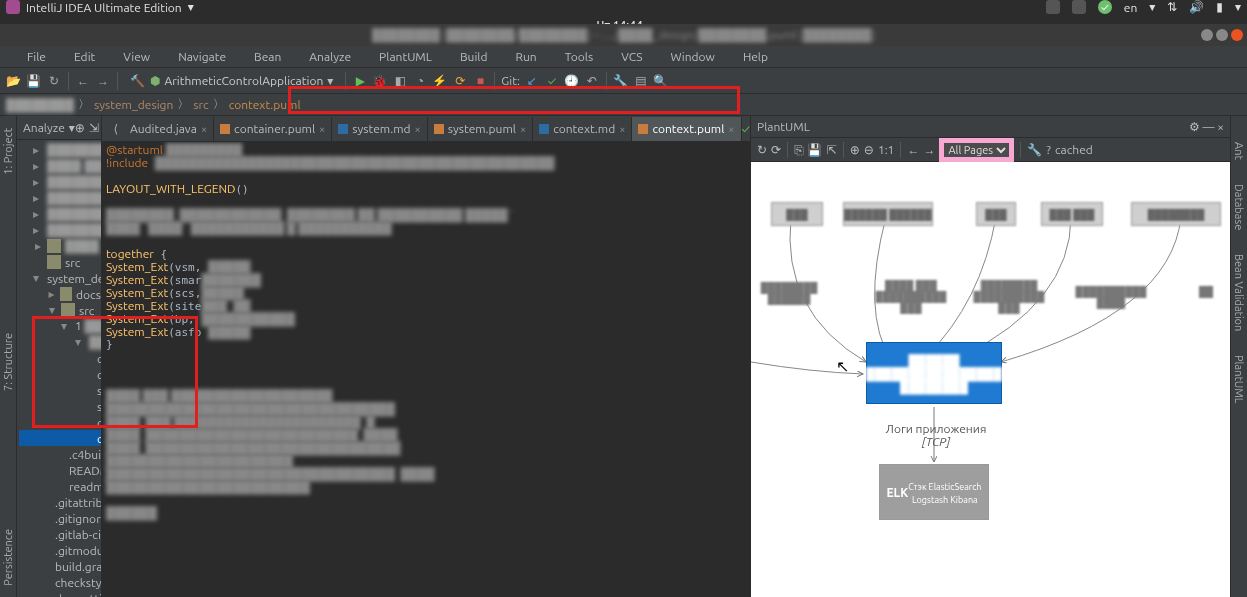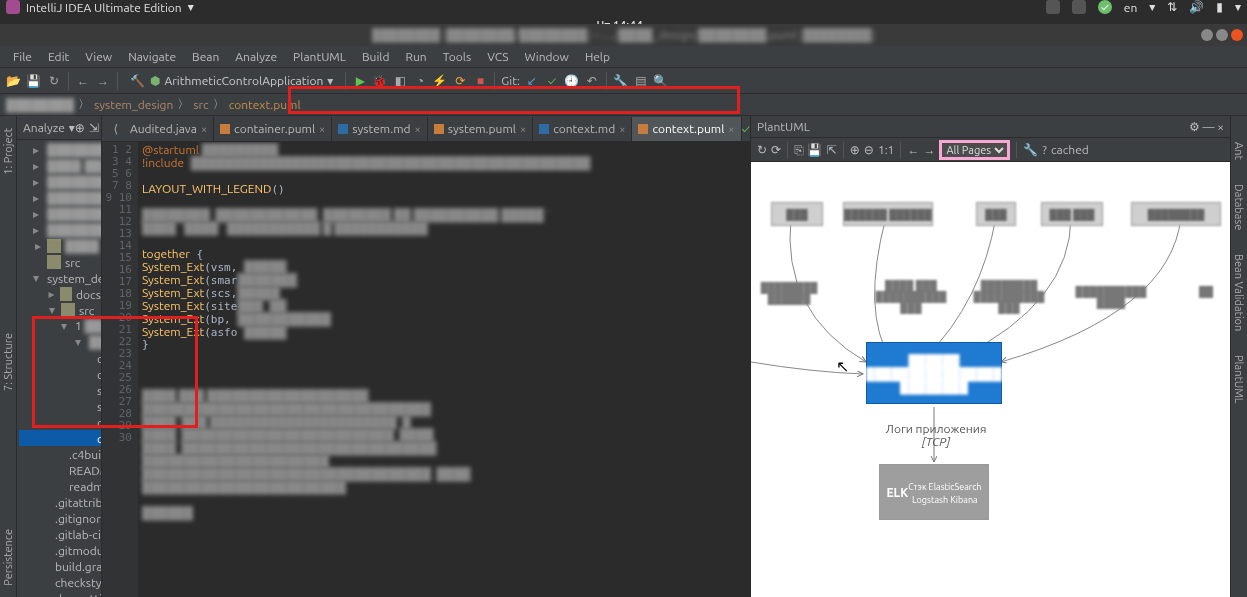--- a/index.html
+++ b/index.html
@@ -13,21 +13,21 @@
   .tray-icon { width:14px; height:14px; display:inline-block; }
   .tray-green { background:#6ec06e; border-radius:50%; color:#fff; text-align:center; line-height:14px; font-size:11px;}
   .tray-grey { background:#555; border-radius:3px;}
   
   .titlebar { background:#3a3a3a; height:22px; display:flex; align-items:center; justify-content:center; position:relative; }
   .titlebar .blurred { filter:blur(2px); color:#888;}
   .win-buttons { position:absolute; right:4px; display:flex; gap:3px;}
   .win-btn { width:12px; height:12px; border-radius:50%;}
   .wb-min{background:#888;} .wb-max{background:#888;} .wb-close{background:#e95420;}
   
-  .menubar { background:#3c3f41; height:22px; display:flex; align-items:center; gap:4px; padding:0 7px; border-bottom:1px solid #2b2b2b; }
+  .menubar { background:#3c3f41; height:22px; display:flex; align-items:center; gap:16px; padding:0 21px; border-bottom:1px solid #2b2b2b; }
   .menubar span { padding:2px 6px; cursor:default; }
   
   .toolbar { background:#3c3f41; height:26px; display:flex; align-items:center; gap:4px; padding:0 6px; border-bottom:1px solid #2b2b2b;}
   .tb-icon { width:16px; height:16px; display:inline-flex; align-items:center; justify-content:center; color:#aaa;}
   .tb-sep { width:1px; height:18px; background:#555; margin:0 2px;}
   .run-config { display:flex; align-items:center; gap:4px; padding:2px 6px; }
   .run-config .dd { color:#ccc;}
   
   .navbar { background:#3c3f41; height:22px; display:flex; align-items:center; gap:4px; padding:0 6px; border-bottom:1px solid #2b2b2b;}
   .crumb-folder{ color:#b0876a;}
@@ -69,21 +69,21 @@
   .editor-body { flex:1; display:flex; overflow:hidden;}
   .gutter { width:36px; background:#313335; color:#606366; text-align:right; padding:2px 6px 2px 2px; font-family:Consolas,monospace; font-size:11px; line-height:12px;}
   .code { flex:1; padding:2px 4px; font-family:Consolas,monospace; font-size:11px; line-height:12px; color:#a9b7c6; white-space:pre; overflow:hidden;}
   .kw{ color:#cc7832;} .call{ color:#ffc66d;}
   .code-blur{ filter:blur(2px); color:#888;}
   
   .uml-pane { width:480px; background:#fff; display:flex; flex-direction:column; border-left:1px solid #2b2b2b;}
   .uml-head { height:22px; background:#3c3f41; display:flex; align-items:center; justify-content:space-between; padding:0 6px; color:#bbb; border-bottom:1px solid #2b2b2b;}
   .uml-tools { height:24px; background:#3c3f41; display:flex; align-items:center; gap:4px; padding:0 6px; color:#bbb; border-bottom:1px solid #2b2b2b;}
   .uml-tools .sep{ width:1px; height:16px; background:#555; margin:0 2px;}
-  .uml-tools select{ background:#4c4c4c; color:#ddd; border:3px solid #f9a8d4; font-size:11px;}
+  .uml-tools select{ background:#4c4c4c; color:#ddd; border:5px solid #f9a8d4; font-size:11px;}
   .uml-diagram { flex:1; background:#fff; position:relative; overflow:hidden;}
   .d-box { position:absolute; border:1px solid #999; background:#cfcfcf; font-size:10px; text-align:center; display:flex; align-items:center; justify-content:center; color:#666;}
   .d-box.blurry{ filter:blur(1px);}
   .d-main { background:#1f7ad1; color:#fff; border:1px solid #0d5aa7;}
   .d-txt { position:absolute; font-size:10px; color:#777; text-align:center; filter:blur(1px);}
   .d-label { position:absolute; font-size:10px; color:#555; text-align:center;}
   svg.arrows{ position:absolute; inset:0; width:100%; height:100%; }
   .cursor-ptr { position:absolute; font-size:16px; color:#000;}
   
   ::-webkit-scrollbar{ width:8px; height:8px;}
@@ -381,51 +381,20 @@
             <span class="close-x">×</span>
           </div>
         <div class="etab active">
             <span class="ico ico-puml" style="width:10px;height:10px"></span>
             <span>context.puml</span>
             <span class="close-x">×</span>
           </div>
         <span style="margin-left:auto;color:#62c054">✓</span>
       </div>
       <div class="editor-body">
-        <div class="gutter" id="gutter">1
-2
-3
-4
-5
-6
-7
-8
-9
-10
-11
-12
-13
-14
-15
-16
-17
-18
-19
-20
-21
-22
-23
-24
-25
-26
-27
-28
-29
-30
-</div>
         <div class="code" id="code"><span class="kw">@startuml <span class="code-blur">█████████</span></span>
 <span class="kw">!include</span> <span class="code-blur">███████████████████████████████████████████████</span>
 <span class="code-blur"></span>
 <span class="call">LAYOUT_WITH_LEGEND</span>()
 <span class="code-blur"></span>
 <span class="code-blur">████████  ████████████  ████████ ██ ██████████ █████ '</span>
 <span class="code-blur">████  '████'  ███████████ █ ███████████</span>
 <span class="code-blur"></span>
 <span class="call">together</span> {
 <span class="call">System_Ext</span>(vsm, <span class="code-blur">█████</span>

